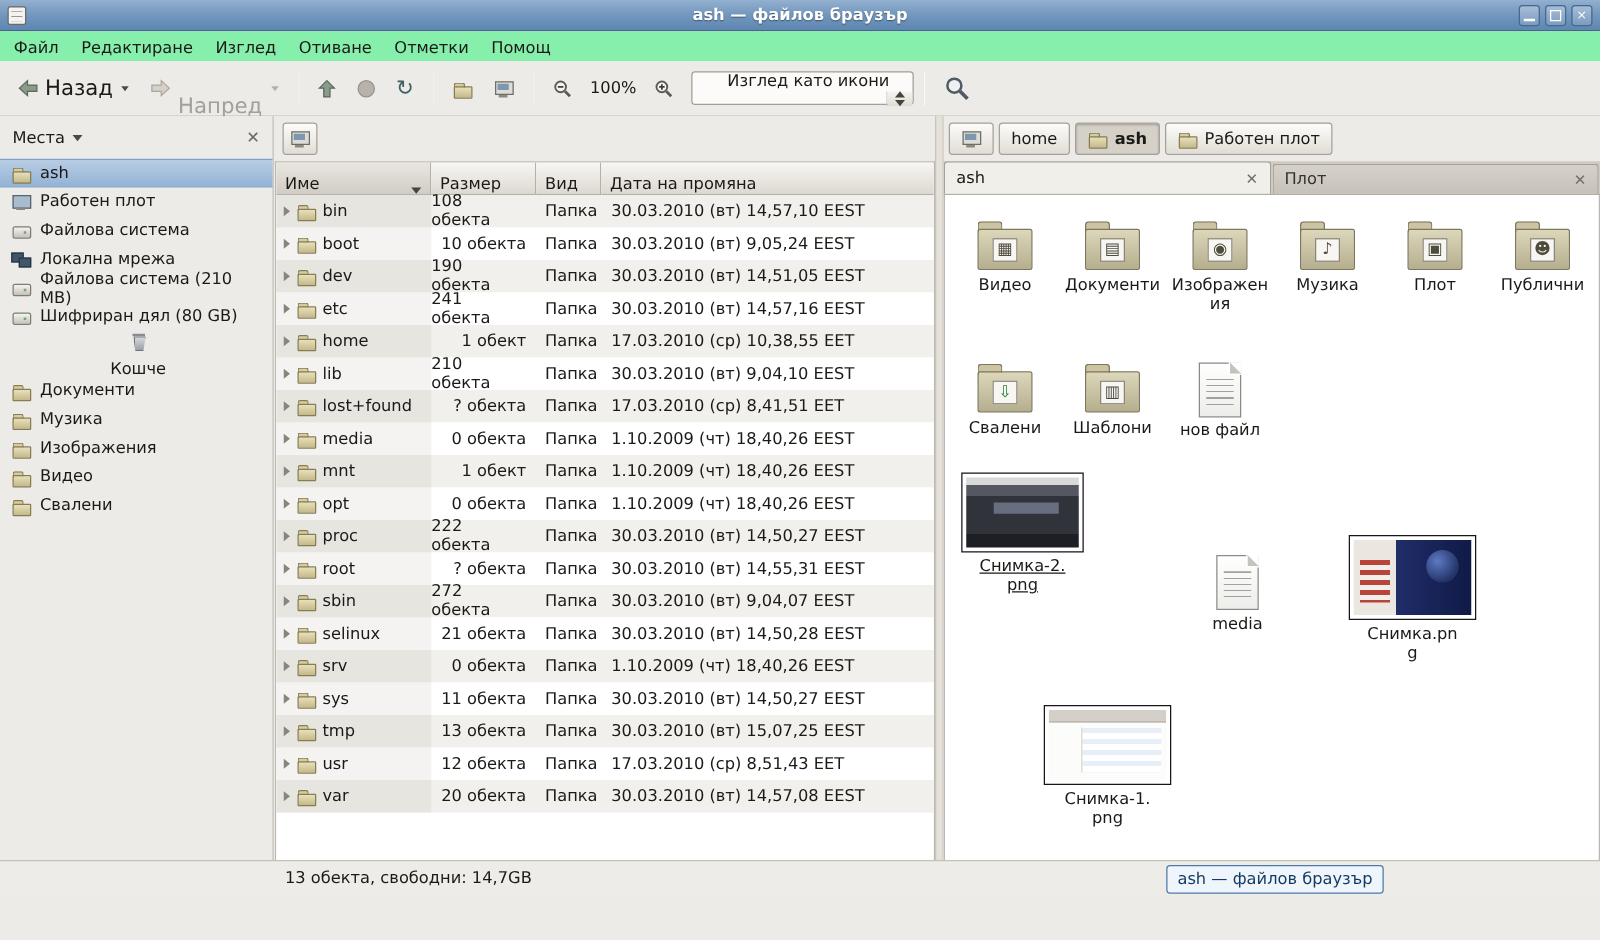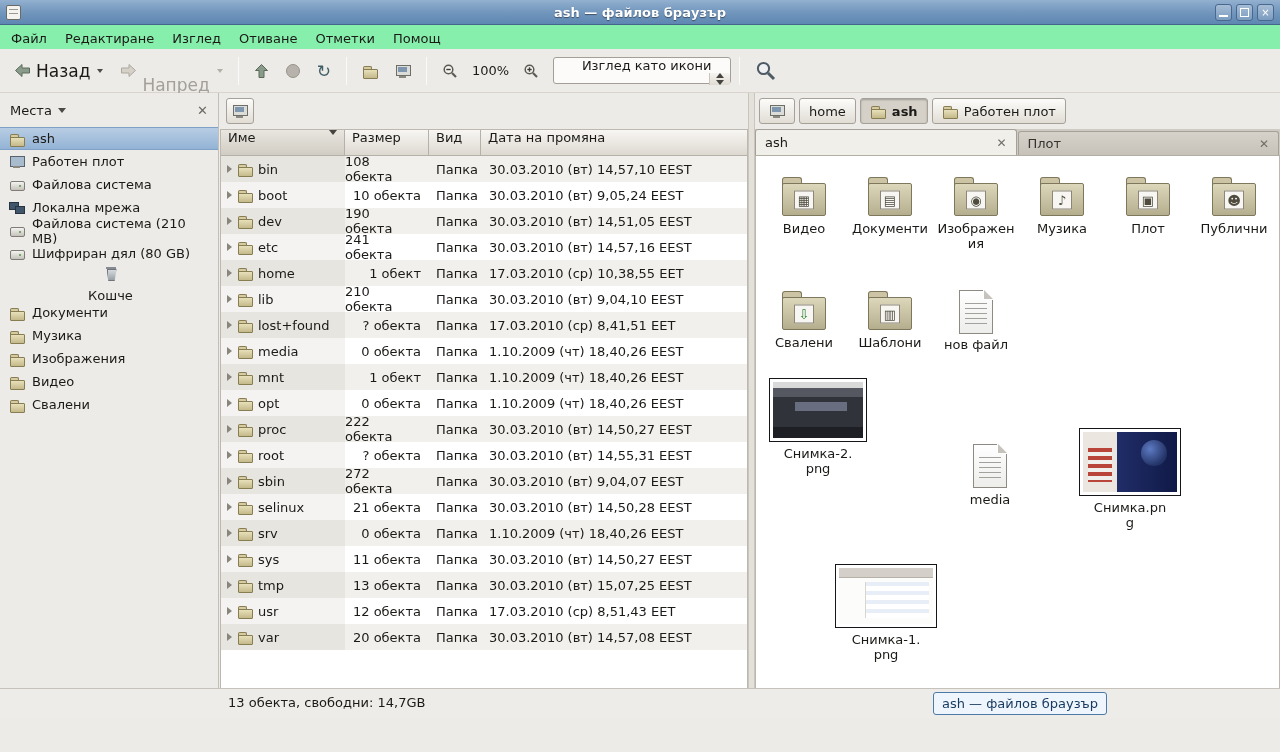--- a/index.html
+++ b/index.html
@@ -78,21 +78,21 @@
   .si{width:16px;height:16px;position:relative;flex:none;}
 
   
   .listpane{position:absolute;top:93px;left:220px;width:528px;bottom:30px;display:flex;flex-direction:column;background:#edebe7;}
   .lp-pathbar{height:36px;display:flex;align-items:center;padding:0 6px;flex:none;}
   .lp-rootbtn{width:28px;height:26px;border:1px solid #a5a199;border-radius:3px;
     background:linear-gradient(#fdfcfa,#e1ddd5);display:flex;align-items:center;justify-content:center;}
   .lp-body{flex:1;display:flex;flex-direction:column;border:1px solid #bcb8af;border-bottom:none;background:#fff;overflow:hidden;}
   .lheader{height:26px;display:flex;flex:none;}
   .lh-cell{border-right:1px solid #b6b1a8;border-bottom:1px solid #b6b1a8;
-    background:linear-gradient(#f8f6f3,#ddd9d1);display:flex;align-items:flex-start;padding:0 7px;}
+    background:linear-gradient(#f8f6f3,#ddd9d1);display:flex;align-items:flex-end;padding:0 7px;}
   .lh-cell[data-sorted="true"]{background:linear-gradient(#e9e6e0,#d1cdc4);}
   .lh-cell:nth-child(1){width:124px;}
   .lh-cell:nth-child(2){width:84px;}
   .lh-cell:nth-child(3){width:52px;}
   .lh-cell:nth-child(4){flex:1;border-right:none;}
   .sort{display:none;margin-left:auto;width:0;height:0;border-left:4px solid transparent;border-right:4px solid transparent;border-top:5px solid #45433e;}
   .lh-cell[data-sorted="true"] .sort{display:block;}
   .lrows{flex:1;background:#fff;}
   .lrow{height:26px;display:flex;align-items:stretch;background:#fff;}
   .lrow:nth-child(odd){background:#f2f0ec;}
@@ -167,21 +167,21 @@
   .loose-item[data-kind="shot-blue"] .inner::before{content:"";position:absolute;left:5px;top:16px;width:24px;height:34px;
     background:repeating-linear-gradient(#b8443a 0 4px,#f1efec 4px 8px);}
   .loose-item[data-kind="shot-blue"] .inner::after{content:"";position:absolute;right:10px;top:8px;width:26px;height:26px;border-radius:50%;
     background:radial-gradient(circle at 35% 35%,#5d7ac2,#243468 70%);}
   .loose-item[data-kind="shot-light"] .thumb{width:102px;height:64px;}
   .loose-item[data-kind="shot-light"] .inner{background:#fcfcfb;}
   .loose-item[data-kind="shot-light"] .inner::before{content:"";position:absolute;left:0;right:0;top:0;height:9px;background:#d4d0c9;border-bottom:1px solid #b5b1a8;}
   .loose-item[data-kind="shot-light"] .inner::after{content:"";position:absolute;left:26px;right:4px;top:14px;bottom:6px;
     background:repeating-linear-gradient(#e8eef7 0 4px,#ffffff 4px 9px);border-left:1px solid #d8d5cf;}
   .loose-label{margin-top:5px;text-align:center;max-width:74px;line-height:1.15;overflow-wrap:break-word;}
-  .loose-layer .loose-item:nth-child(1){left:12px;top:222px;width:100px;}
+  .loose-layer .loose-item:nth-child(1){left:12px;top:222px;width:100px;text-decoration:underline;}
   .loose-layer .loose-item:nth-child(2){left:198px;top:288px;width:72px;}
   .loose-layer .loose-item:nth-child(3){left:318px;top:272px;width:112px;}
   .loose-layer .loose-item:nth-child(4){left:74px;top:408px;width:112px;}
 
   
   .bottombar{position:absolute;left:0;right:0;bottom:0;height:30px;background:#eeece8;border-top:1px solid #c6c2ba;}
   .status-text{position:absolute;left:228px;top:6px;}
   .task-button{position:absolute;left:933px;top:3px;width:174px;height:23px;background:#eff5fc;
     border:1px solid #4d79a8;border-radius:3px;display:flex;align-items:center;justify-content:center;color:#16395f;}
 

